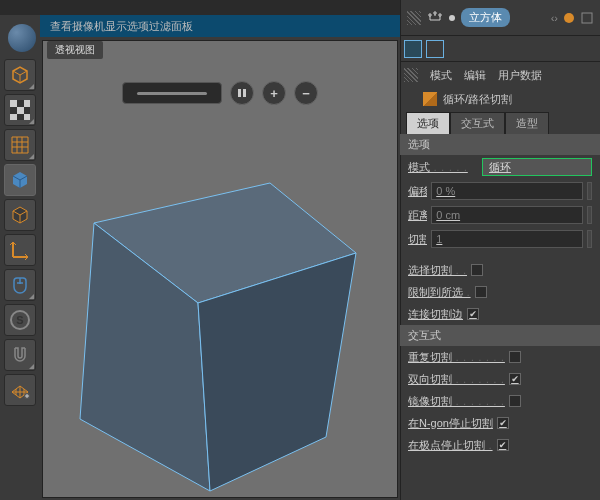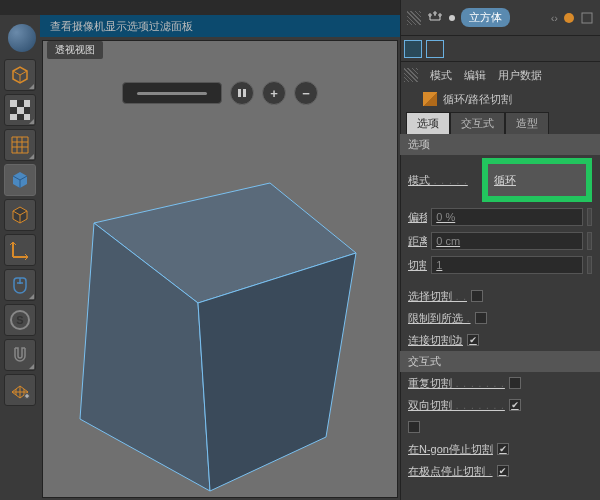--- a/index.html
+++ b/index.html
@@ -32,21 +32,21 @@
 .attr-title{position:absolute;left:415px;top:88px;width:200px;height:22px;display:flex;align-items:center;padding:0 8px;gap:6px;background:#3a3a3a;}
 .cube-ic{width:14px;height:14px;background:linear-gradient(135deg,#d88a2a 0%,#d88a2a 50%,#b06a1a 50%);}
 .sub-tabs{position:absolute;left:406px;top:112px;display:flex;gap:0;}
 .sub-tab{padding:3px 10px;background:#4a4a4a;border:1px solid #222;cursor:pointer;color:#bbb;}
 .sub-tab.active{background:#d0d0d0;color:#222;border-bottom-color:#d0d0d0;}
 .section-hdr{background:#555;padding:3px 8px;color:#ccc;font-size:11px;}
 .props{position:absolute;left:400px;top:134px;width:200px;}
 .prop-row{display:flex;align-items:center;padding:3px 8px;gap:4px;min-height:22px;text-decoration:underline;}
 .prop-label{width:70px;color:#888;font-size:11px;white-space:nowrap;overflow:hidden;}
 .prop-input{flex:1;background:#2a2a2a;border:1px solid #555;padding:2px 4px;color:#888;height:18px;font-size:11px;}
-.prop-drop{flex:1;background:#555;border:6px solid #22c55e;padding:16px 6px;color:#ddd;height:18px;display:flex;align-items:center;}
+.prop-drop{flex:1;background:#555;border:1px solid #22c55e;padding:4px 6px;color:#ddd;height:18px;display:flex;align-items:center;}
 .spinner{width:12px;height:18px;background:#444;border:1px solid #555;display:flex;flex-direction:column;}
 .chk{width:12px;height:12px;background:#2a2a2a;border:1px solid #666;display:inline-flex;align-items:center;justify-content:center;color:#ccc;font-size:9px;}
 .dots{color:#666;letter-spacing:1px;font-size:10px;}
 .earth-ic{width:28px;height:28px;border-radius:50%;background:radial-gradient(circle at 30% 30%,#6a8aaa,#2a4a6a);margin:4px;}
 </style>
 </head>
 <body>
 
 <div class="top-strip"></div>
 
@@ -230,20 +230,21 @@
   <div class="section-hdr">交互式</div>
   <div class="prop-row">
     <span class="prop-label" style="width:auto"><span>重复切割</span><span class="dots"> . . . . . . .</span></span>
     <span class="chk"></span>
   </div>
   <div class="prop-row">
     <span class="prop-label" style="width:auto"><span>双向切割</span><span class="dots"> . . . . . . .</span></span>
     <span class="chk">✔</span>
   </div>
   <div class="prop-row">
+    <span class="prop-label" style="width:auto"><span>镜像切割</span><span class="dots"> . . . . . . .</span></span>
     <span class="chk"></span>
   </div>
   <div class="prop-row">
     <span class="prop-label" style="width:auto"><span>在N-gon停止切割</span></span>
     <span class="chk">✔</span>
   </div>
   <div class="prop-row">
     <span class="prop-label" style="width:auto"><span>在极点停止切割</span><span class="dots"> .</span></span>
     <span class="chk">✔</span>
   </div>

